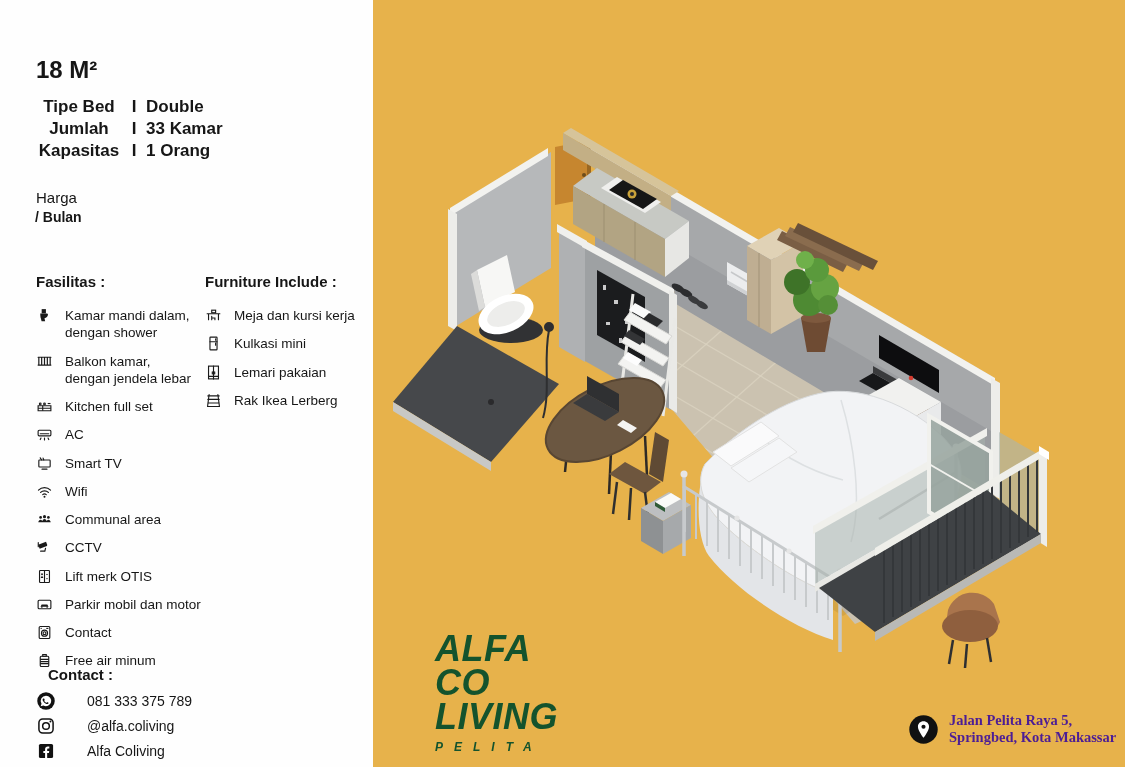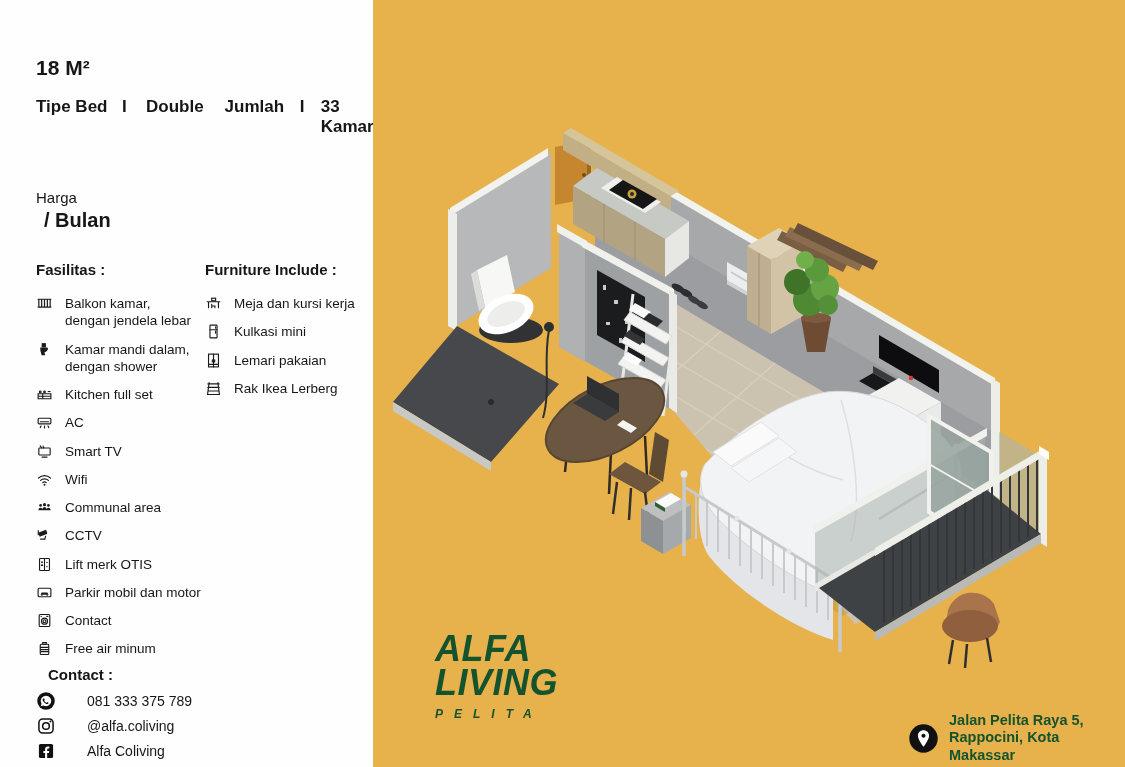--- a/index.html
+++ b/index.html
@@ -2,45 +2,45 @@
 <html><head>
 <meta charset="utf-8">
 <style>
   html,body{margin:0;padding:0;background:#ddd;}
   .flyer{position:relative;width:1125px;height:767px;background:#fff;overflow:hidden;
          font-family:"Liberation Sans",sans-serif;color:#161616;}
   .left{position:absolute;left:0;top:0;width:373px;height:767px;background:#fefefe;}
   .right{position:absolute;left:373px;top:0;width:752px;height:767px;background:#e7b24b;}
   .abs{position:absolute;}
   .title{left:34px;top:4px;font-size:42px;font-weight:800;letter-spacing:-1.5px;}
-  .area{left:36px;top:56px;font-size:21px;font-weight:700;}
-  .specs{left:36px;top:97px;display:flex;flex-direction:row;gap:21px;font-size:17px;font-weight:700;}
+  .area{left:36px;top:56px;font-size:24px;font-weight:700;}
+  .specs{left:36px;top:97px;display:flex;flex-direction:column;gap:2px;font-size:17px;font-weight:700;text-align:center;}
   .spec-row{display:flex;align-items:baseline;}
   .spec-row .lbl{width:86px;}
   .spec-row .sep{width:24px;font-weight:700;}
   .harga{left:36px;top:189px;font-size:15px;font-weight:400;}
   .price{left:34px;top:209px;display:flex;align-items:baseline;}
   .price .amount{font-size:29px;font-weight:800;letter-spacing:-0.5px;}
-  .price .period{font-size:20px;font-weight:600;margin-left:10px;}
+  .price .period{font-size:14px;font-weight:600;margin-left:1px;}
   .col{width:168px;}
-  .col h3{font-size:15px;font-weight:700;margin:4px 0 17px 0;}
+  .col h3{font-size:15px;font-weight:700;margin:16px 0 17px 0;}
   .col.facilities{left:36px;top:257px;}
   .col.furniture{left:205px;top:257px;}
   .item{display:flex;gap:12px;margin-bottom:11px;font-size:13.5px;line-height:1.28;align-items:flex-start;}
   .item .ic{width:17px;height:17px;flex:none;color:#1a1a1a;margin-top:0;}
   .item .lbl2{white-space:pre-line;}
   .contact{left:36px;top:666px;}
   .contact h3{font-size:15px;font-weight:700;margin:0 0 8px 12px;}
   .c-row{display:flex;align-items:center;gap:31px;margin-bottom:5px;font-size:14px;}
   .c-row .ic{width:20px;height:20px;color:#111;}
   .room-svg{position:absolute;left:0;top:0;}
   .logo{left:62px;top:632px;color:#14532d;font-style:italic;font-weight:800;}
   .logo .l1{font-size:36px;line-height:0.94;letter-spacing:0.5px;}
   .logo .sub{font-size:12px;font-weight:700;letter-spacing:11px;margin-top:7px;font-style:italic;}
-  .address{left:535px;top:712px;display:flex;align-items:center;gap:10px;color:#14532d;}
+  .address{left:535px;top:712px;display:flex;align-items:center;gap:10px;color:#4c1d95;font-family:Liberation Serif, serif;}
   .address .pin{width:31px;height:31px;flex:none;color:#111;}
   .address .lines{font-size:14.5px;font-weight:600;line-height:1.2;}
   svg .ln{stroke:#dad2c0;stroke-width:1.3;opacity:.85;}
 </style>
 </head>
 <body>
 
 <svg width="0" height="0" style="position:absolute" aria-hidden="true">
   <defs>
     <symbol id="balcony-icon" viewBox="0 0 24 24">
@@ -210,32 +210,32 @@
     <div class="abs price">
       <span class="period">/ Bulan</span>
     </div>
 
     <div class="abs col facilities">
       <h3>Fasilitas :</h3>
       <div>
 
           <div class="item">
             <svg class="ic">
+              <use href="#toilet-icon"></use>
+            </svg>
+            <span class="lbl2">Kamar mandi dalam,
+dengan shower</span>
+          </div>
+
+          <div class="item">
+            <svg class="ic">
               <use href="#balcony-icon"></use>
             </svg>
             <span class="lbl2">Balkon kamar,
 dengan jendela lebar</span>
-          </div>
-
-          <div class="item">
-            <svg class="ic">
-              <use href="#toilet-icon"></use>
-            </svg>
-            <span class="lbl2">Kamar mandi dalam,
-dengan shower</span>
           </div>
 
           <div class="item">
             <svg class="ic">
               <use href="#kitchen-icon"></use>
             </svg>
             <span class="lbl2">Kitchen full set</span>
           </div>
 
           <div class="item">
@@ -644,27 +644,28 @@
           <line x1="520" y1="539" x2="520" y2="617"></line>
             <line x1="511" y1="545" x2="511" y2="623"></line>
         </g>
         <polygon points="668,450 502,548 502,556 668,458" fill="#efefea"></polygon>
         <polygon points="666,446 676,452 676,460 666,454" fill="#ffffff"></polygon>
       </g>
     </svg>
 
     <div class="abs logo">
       <div class="l1">ALFA</div>
+      <div class="l1">CO</div>
       <div class="l1">LIVING</div>
       <div class="sub">PELITA</div>
     </div>
 
     <div class="abs address">
       <svg class="pin">
           <use href="#pin-icon"></use>
         </svg>
       <div class="lines">
         <div>Jalan Pelita Raya 5,</div>
-        <div>Rappocini, Kota Makassar</div>
+        <div>Springbed, Kota Makassar</div>
       </div>
     </div>
   </section>
 </div>
 
 </body></html>

